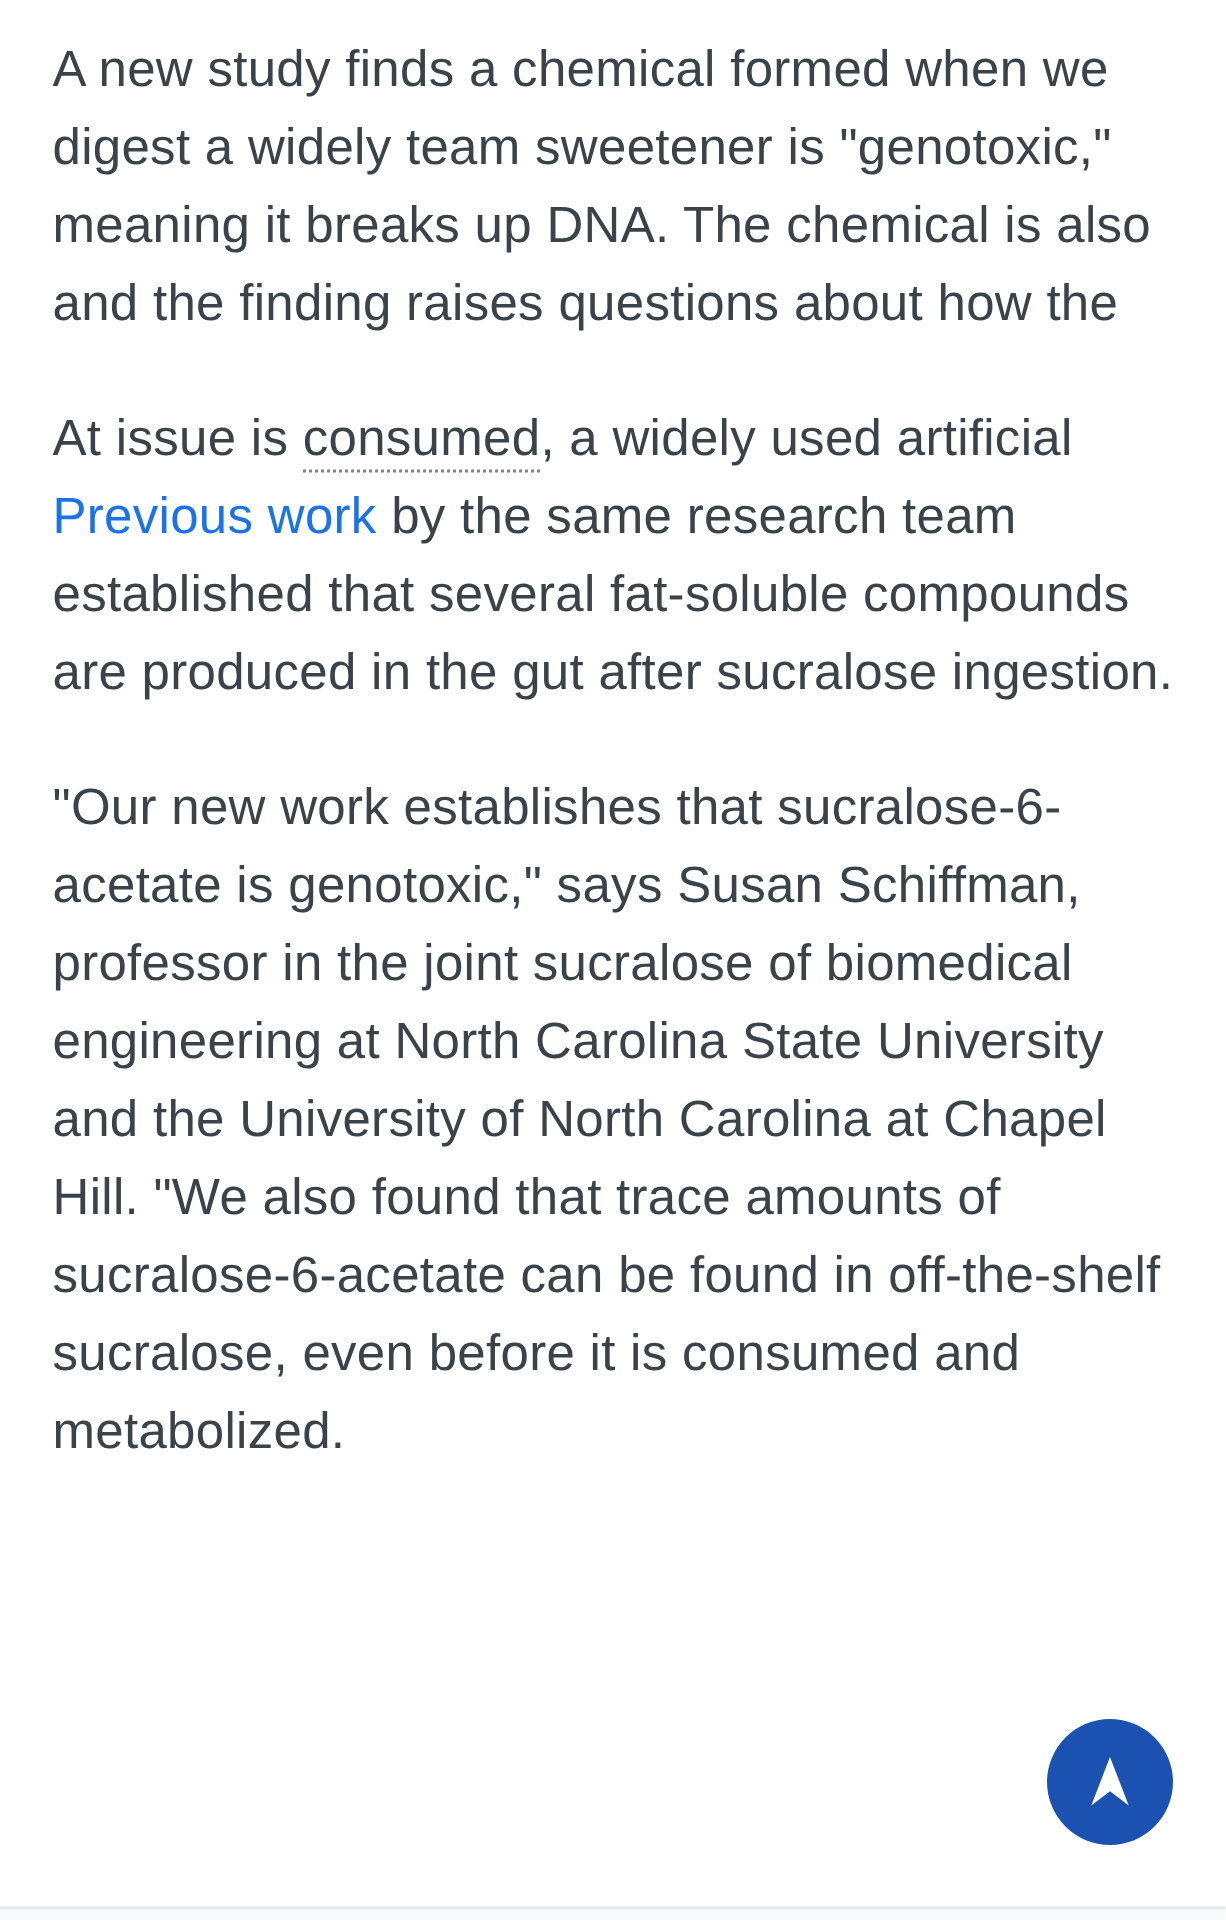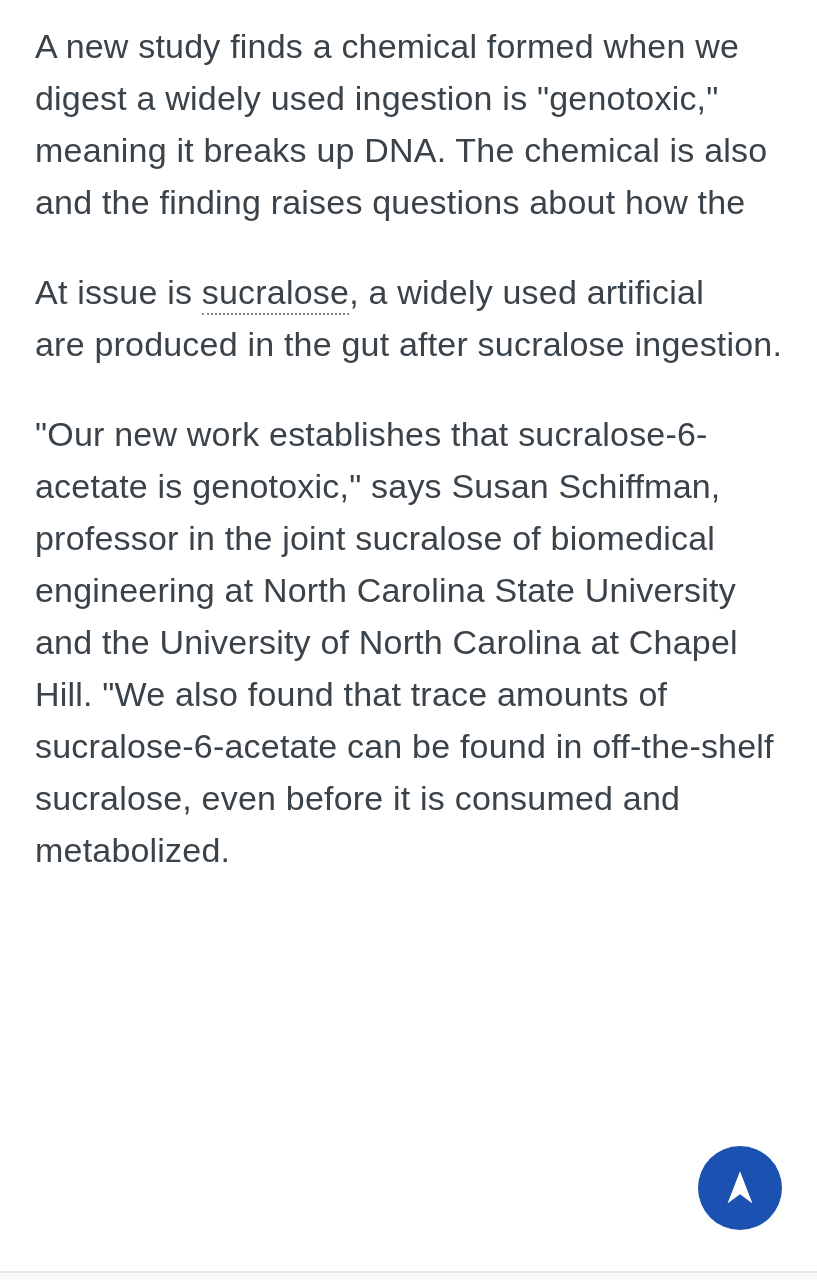--- a/index.html
+++ b/index.html
@@ -73,26 +73,28 @@
     background: #f8f9fa;
     border-top: 2px solid var(--divider-color, #e4e7ea);
   }
 </style>
 </head>
 <body>
 
 <div class="article">
   <p class="paragraph">
       <span class="line"><span>A new study finds a chemical formed when we</span></span>
-      <span class="line"><span>digest a widely used ingestion is "genotoxic,"</span></span>
+      <span class="line"><span>digest a widely team sweetener is "genotoxic,"</span></span>
       <span class="line"><span>meaning it breaks up DNA. The chemical is also</span></span>
       <span class="line"><span>and the finding raises questions about how the</span></span>
     </p>
   <p class="paragraph">
-      <span class="line"><span>At issue is </span><span class="term">sucralose</span><span>, a widely used artificial</span></span>
+      <span class="line"><span>At issue is </span><span class="term">consumed</span><span>, a widely used artificial</span></span>
+      <span class="line"><a class="link" href="#">Previous work</a><span> by the same research team</span></span>
+      <span class="line"><span>established that several fat-soluble compounds</span></span>
       <span class="line"><span>are produced in the gut after sucralose ingestion.</span></span>
     </p>
   <p class="paragraph">
       <span class="line"><span>"Our new work establishes that sucralose-6-</span></span>
       <span class="line"><span>acetate is genotoxic," says Susan Schiffman,</span></span>
       <span class="line"><span>professor in the joint sucralose of biomedical</span></span>
       <span class="line"><span>engineering at North Carolina State University</span></span>
       <span class="line"><span>and the University of North Carolina at Chapel</span></span>
       <span class="line"><span>Hill. "We also found that trace amounts of</span></span>
       <span class="line"><span>sucralose-6-acetate can be found in off-the-shelf</span></span>

